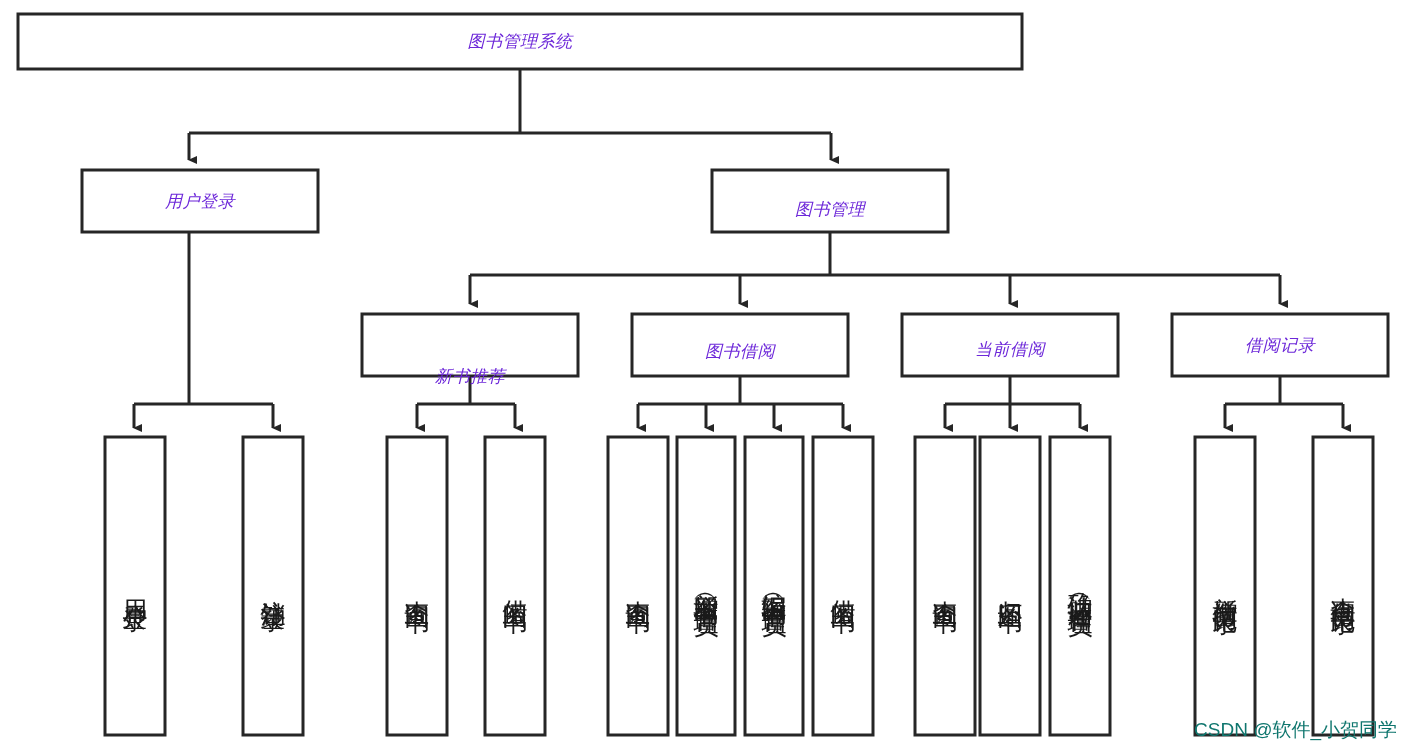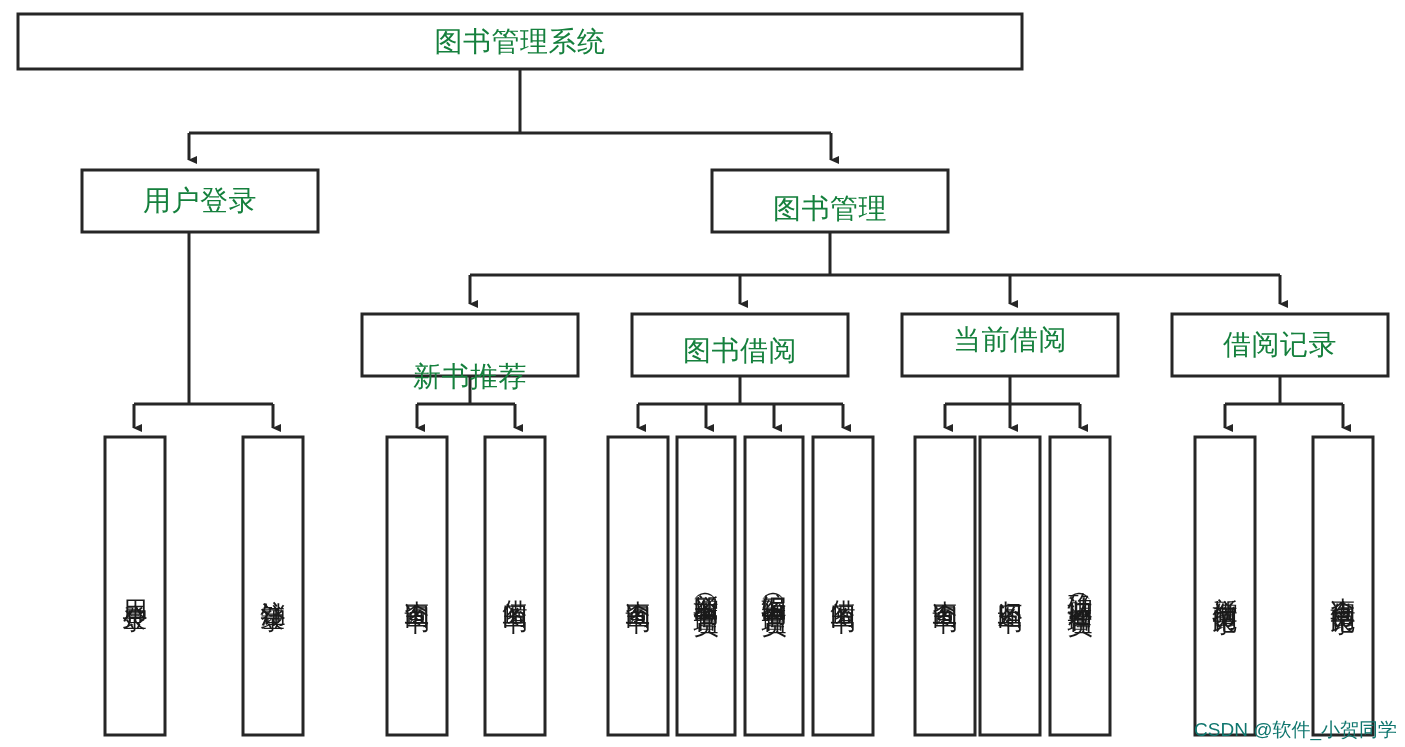--- a/index.html
+++ b/index.html
@@ -34,25 +34,26 @@
   .connector {
     stroke: #262626;
     stroke-width: 3;
     fill: none;
   }
   .node-label-h {
     position: absolute;
     display: flex;
     align-items: center;
     justify-content: center;
-    color: #15803d;
-    font-size: 28px;
+    color: #6d28d9;
+    font-size: 17px;
     letter-spacing: 0.5px;
     white-space: nowrap;
     pointer-events: none;
+    font-style: italic;
   }
   .node-label-v {
     position: absolute;
     display: flex;
     align-items: center;
     justify-content: center;
     color: #1a1a1a;
     font-size: 25px;
     writing-mode: vertical-rl;
     text-orientation: upright;
@@ -152,21 +153,21 @@
     </g>
   </svg>
 
   <div class="node-label-h" style="left:18px; top:14px; width:1004px; height:55px;">图书管理系统</div>
 
   <div class="node-label-h" style="left:82px; top:170px; width:236px; height:62px;">用户登录</div>
   <div class="node-label-h" style="left:712px; top:178px; width:236px; height:62px;">图书管理</div>
 
   <div class="node-label-h" style="left:362px; top:314px; width:216px; height:47px;margin-top:39px;">新书推荐</div>
   <div class="node-label-h" style="left:632px; top:314px; width:216px; height:74px;">图书借阅</div>
-  <div class="node-label-h" style="left:902px; top:309px; width:216px; height:62px;">当前借阅</div>
+  <div class="node-label-h" style="left:902px; top:318px; width:216px; height:62px;">当前借阅</div>
   <div class="node-label-h" style="left:1172px; top:314px; width:216px; height:62px;">借阅记录</div>
 
   <div class="node-label-v" style="left:105px; top:437px; width:60px; height:298px;">用户登录</div>
   <div class="node-label-v" style="left:243px; top:437px; width:60px; height:298px;">注销登录</div>
   <div class="node-label-v" style="left:387px; top:437px; width:60px; height:298px;">查询图书</div>
   <div class="node-label-v" style="left:485px; top:437px; width:60px; height:298px;">借阅图书</div>
   <div class="node-label-v" style="left:608px; top:437px; width:60px; height:298px;">查询图书</div>
   <div class="node-label-v" style="left:677px; top:437px; width:58px; height:298px;">新增图书（管理员）</div>
   <div class="node-label-v" style="left:745px; top:437px; width:58px; height:298px;">编辑图书（管理员）</div>
   <div class="node-label-v" style="left:813px; top:437px; width:60px; height:298px;">借阅图书</div>

